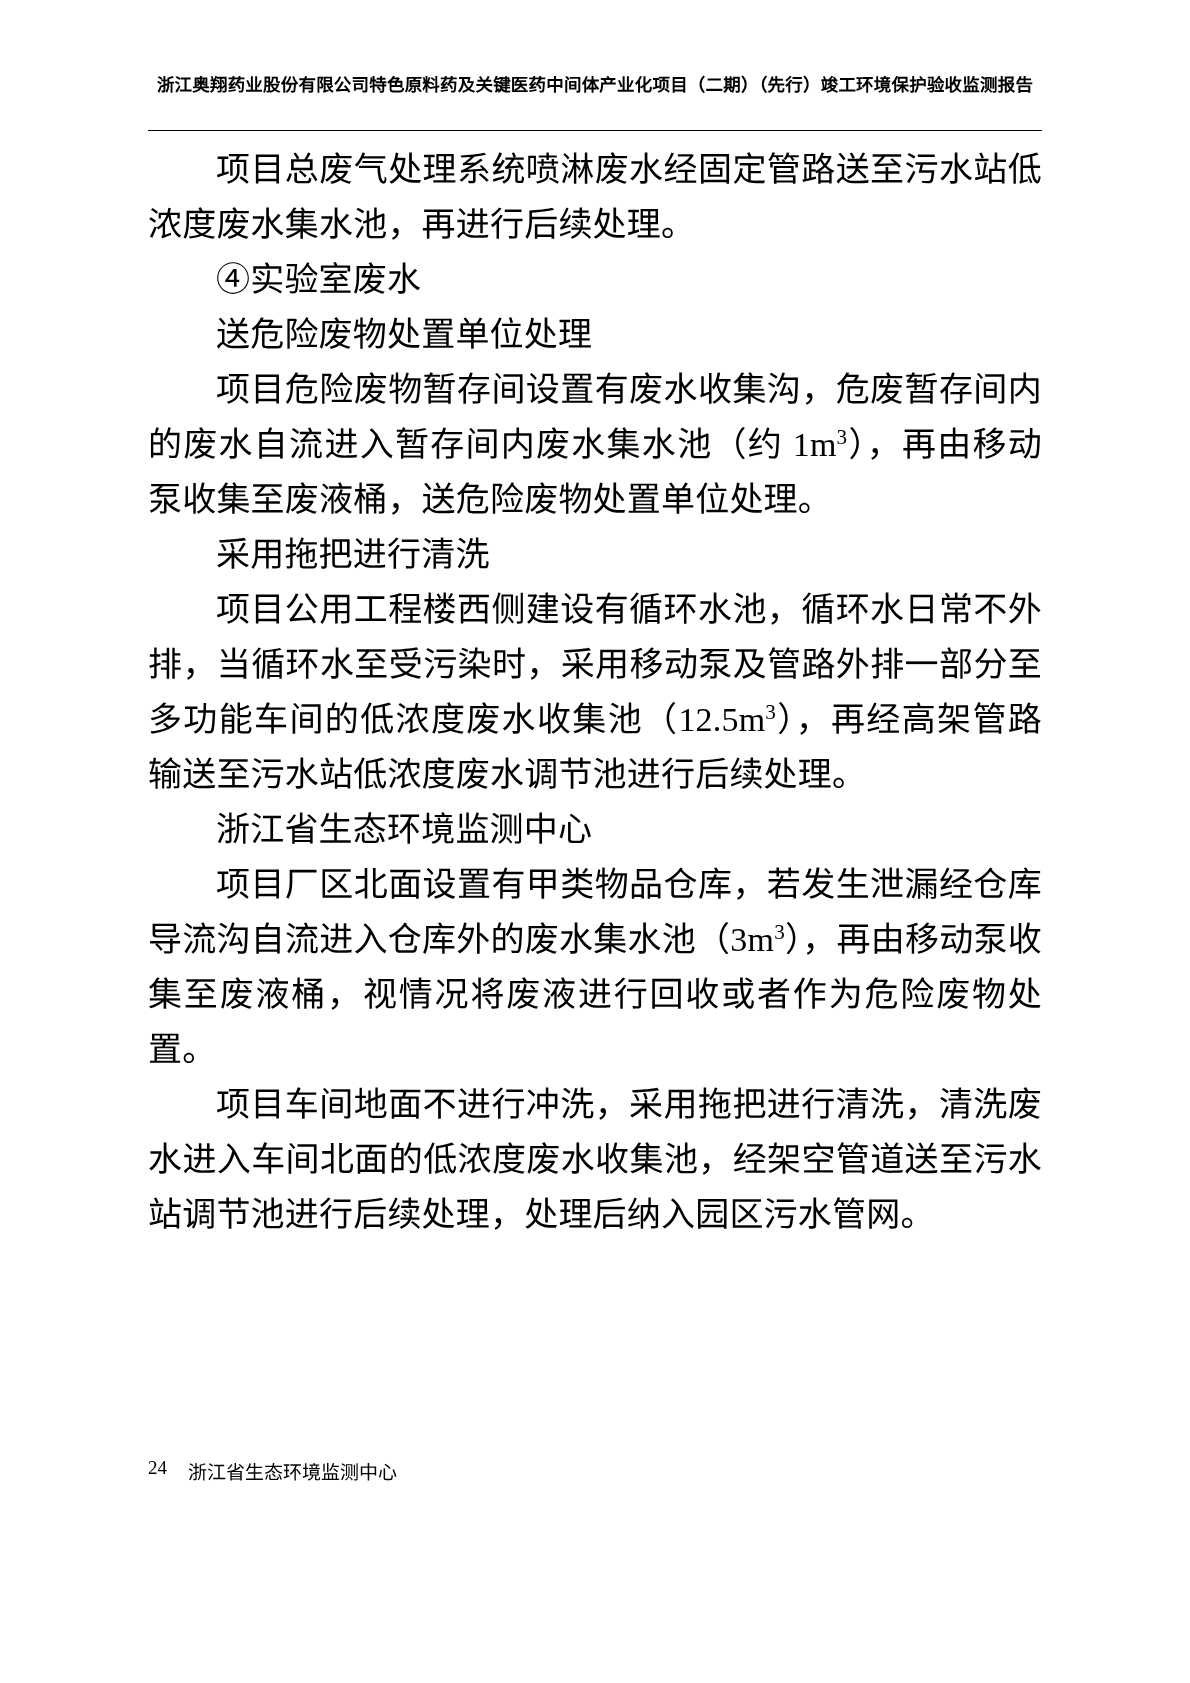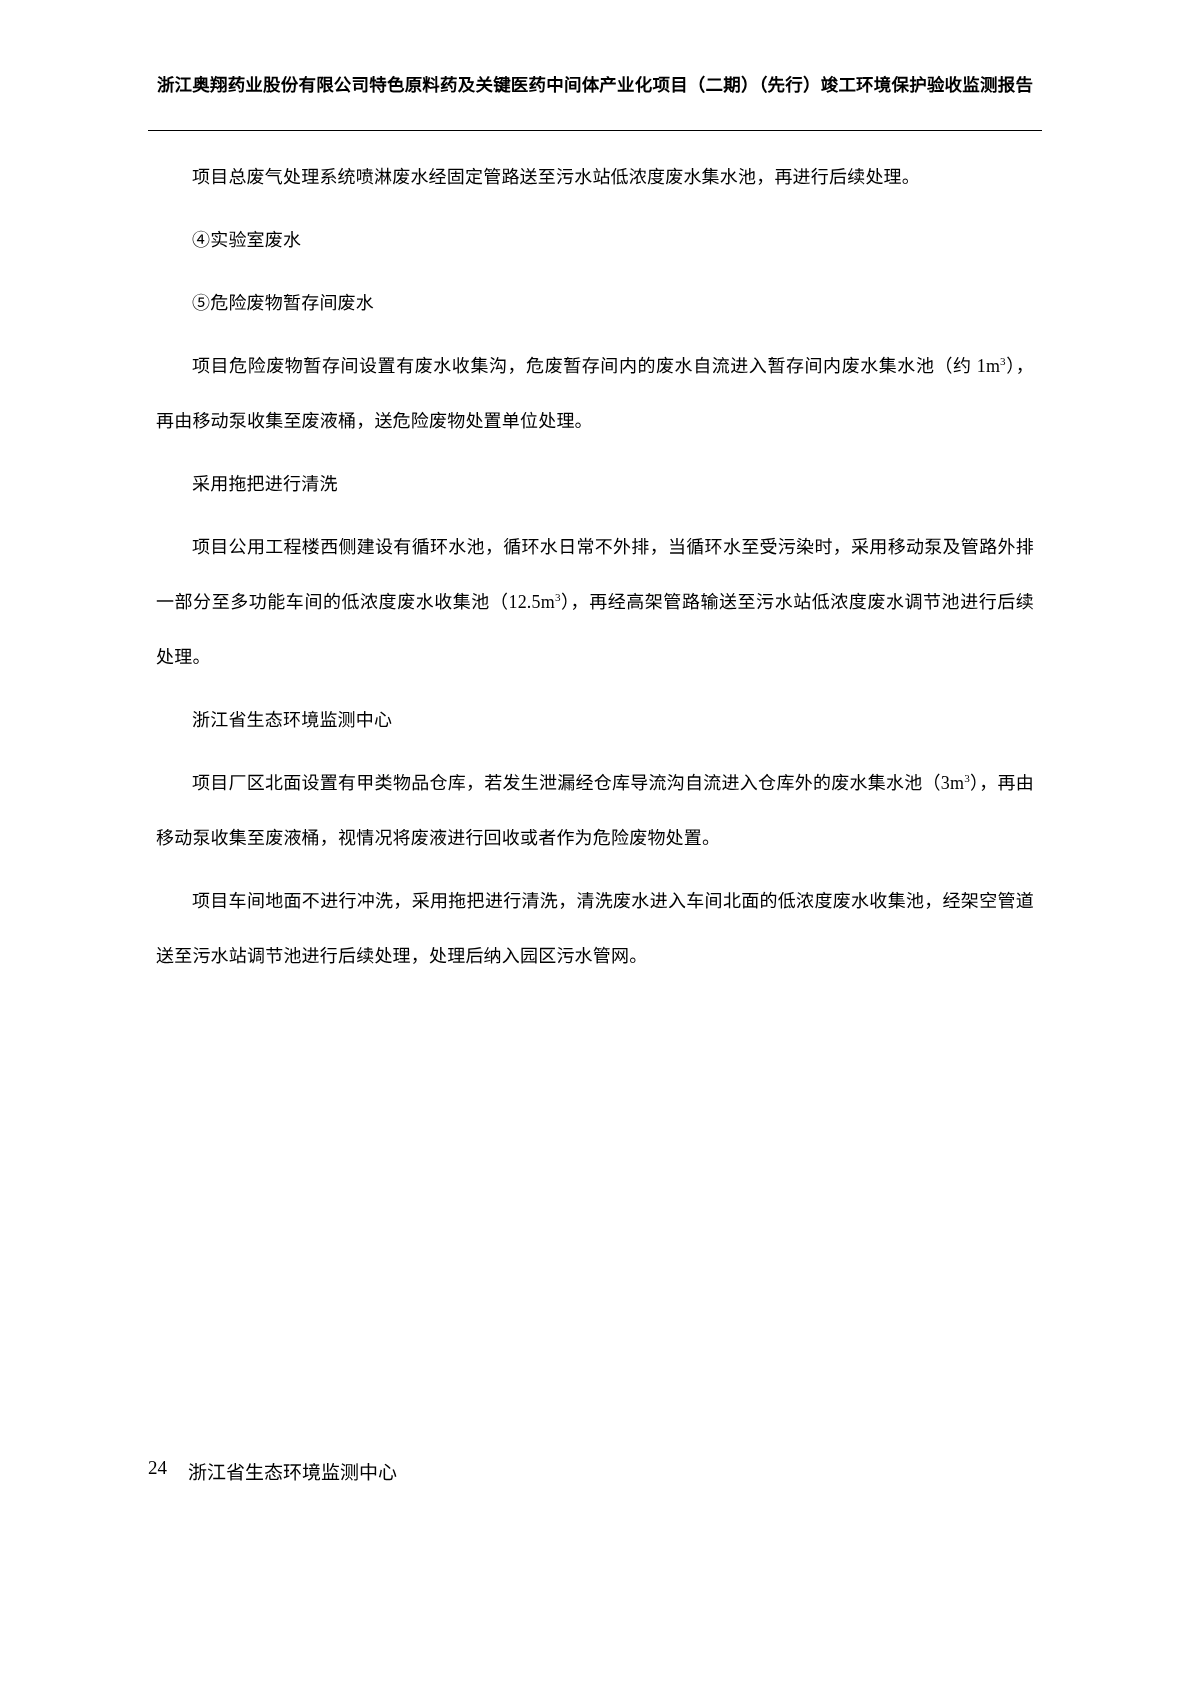--- a/index.html
+++ b/index.html
@@ -40,22 +40,22 @@
     width: 894px;
     border-bottom: 1.3px solid #000;
   }
   .content {
     position: absolute;
     top: 142px;
     left: 148px;
     width: 894px;
   }
   p.para {
-    margin: 8px;
-    font-size: 18px;
+    margin: 0;
+    font-size: 34px;
     line-height: 55px;
     text-align: justify;
     text-justify: inter-ideograph;
     letter-spacing: 0.2px;
   }
   p.indent {
     text-indent: 2em;
   }
   sup {
     font-size: 0.62em;
@@ -87,21 +87,21 @@
 <body>
 
 <div class="page">
 
   <div class="header">浙江奥翔药业股份有限公司特色原料药及关键医药中间体产业化项目（二期）（先行）竣工环境保护验收监测报告</div>
   <div class="header-rule"></div>
 
   <div class="content">
     <p class="para indent">项目总废气处理系统喷淋废水经固定管路送至污水站低浓度废水集水池，再进行后续处理。</p>
     <p class="para indent">④实验室废水</p>
-    <p class="para indent">⑤危险废物暂存间废水</p>
+    <p class="para indent">送危险废物处置单位处理</p>
     <p class="para indent">项目危险废物暂存间设置有废水收集沟，危废暂存间内的废水自流进入暂存间内废水集水池（约 1m<sup>3</sup>），再由移动泵收集至废液桶，送危险废物处置单位处理。</p>
     <p class="para indent">采用拖把进行清洗</p>
     <p class="para indent">项目公用工程楼西侧建设有循环水池，循环水日常不外排，当循环水至受污染时，采用移动泵及管路外排一部分至多功能车间的低浓度废水收集池（12.5m<sup>3</sup>），再经高架管路输送至污水站低浓度废水调节池进行后续处理。</p>
     <p class="para indent">浙江省生态环境监测中心</p>
     <p class="para indent">项目厂区北面设置有甲类物品仓库，若发生泄漏经仓库导流沟自流进入仓库外的废水集水池（3m<sup>3</sup>），再由移动泵收集至废液桶，视情况将废液进行回收或者作为危险废物处置。</p>
     <p class="para indent">项目车间地面不进行冲洗，采用拖把进行清洗，清洗废水进入车间北面的低浓度废水收集池，经架空管道送至污水站调节池进行后续处理，处理后纳入园区污水管网。</p>
   </div>
 
   <div class="footer">
     <div class="footer-left">浙江省生态环境监测中心</div>

